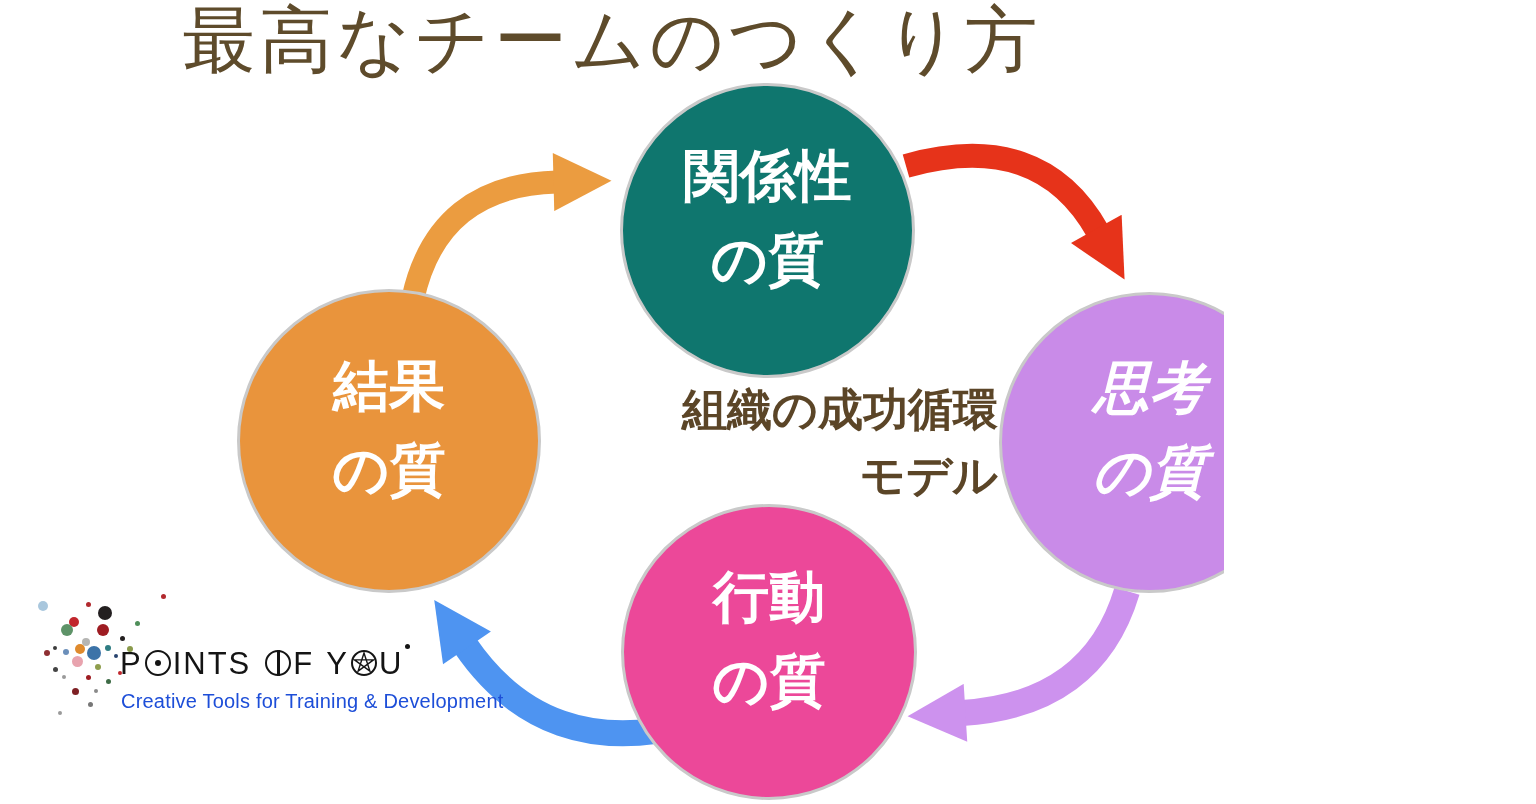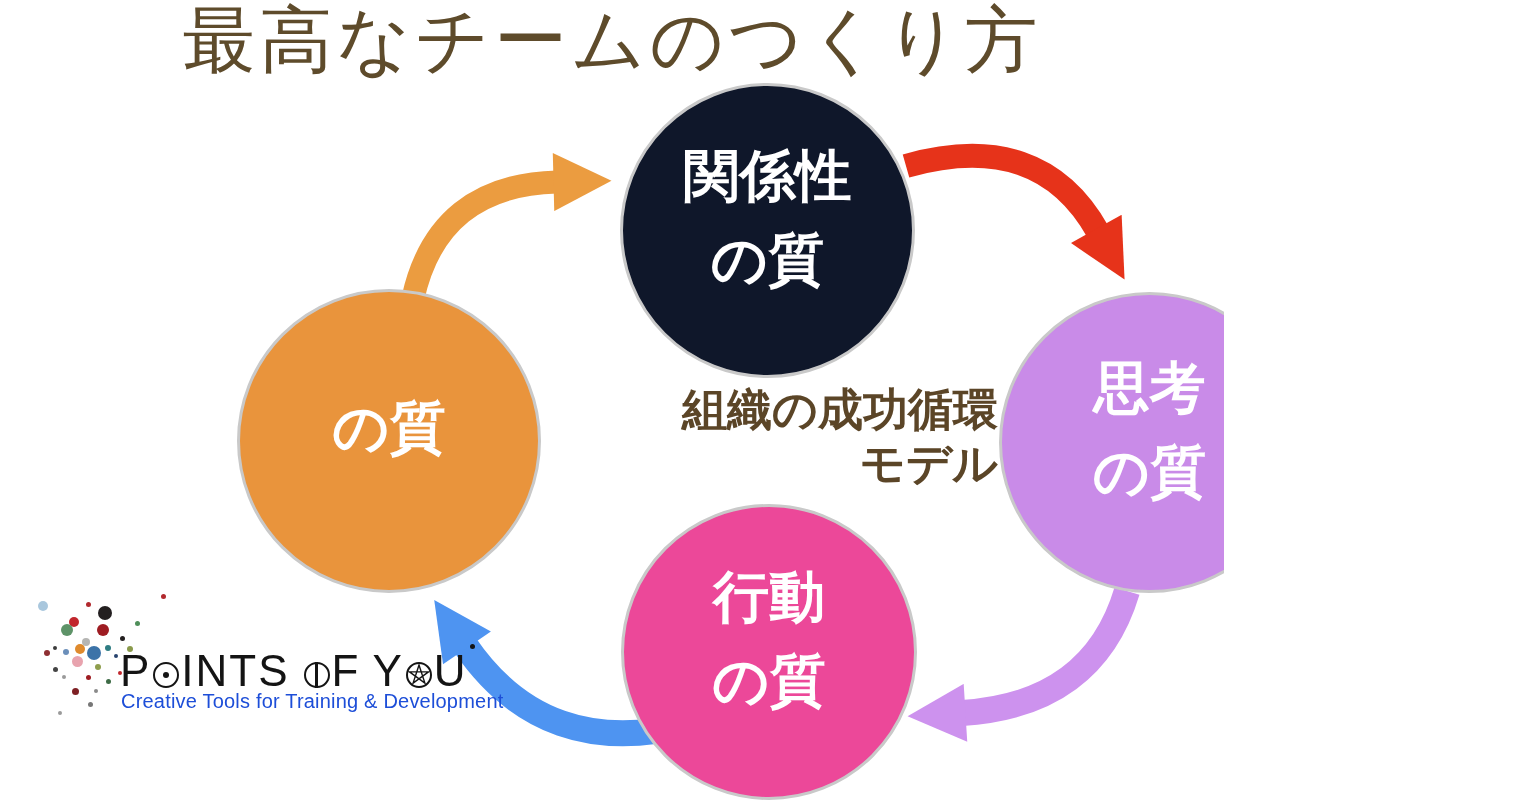--- a/index.html
+++ b/index.html
@@ -44,51 +44,51 @@
   .node-inner {
     text-align: center;
     transform: translateY(-13px);
     color: #ffffff;
     font-weight: bold;
     font-size: 56px;
     line-height: 1.5;
     white-space: nowrap;
   }
   .node-relationship { left: 620px; top: 83px;  width: 295px; height: 295px; background: #e23a23; }
-  .node-thinking     { left: 999px; top: 292px; width: 301px; height: 301px; background: #c98be8; }
+  .node-thinking     { left: 999px; top: 292px; width: 301px; height: 301px; background: #c98be8; font-style: italic; }
   .node-action       { left: 621px; top: 504px; width: 296px; height: 296px; background: #4a90e9; }
   .node-result       { left: 237px; top: 289px; width: 304px; height: 304px; background: #e9943c; }
   .center-label {
     position: absolute;
     left: 538px; top: 383px;
     width: 460px;
     text-align: right;
     color: #5b4527;
     font-weight: bold;
     font-size: 45px;
     line-height: 1.2;
     z-index: 2;
     white-space: nowrap;
   }
-  .center-label .cl2 { margin-top: 0; }
+  .center-label .cl2 { margin-top: 12px; }
   .logo {
     position: absolute;
     left: 0; top: 0;
     width: 440px; height: 804px;
     z-index: 4;
   }
   .ldot {
     position: absolute;
     border-radius: 50%;
     display: block;
   }
   .wordmark {
     position: absolute;
     left: 120px; top: 646px;
-    font-size: 44px;
+    font-size: 31px;
     font-weight: 400;
     letter-spacing: 2px;
     color: #141414;
     white-space: nowrap;
   }
   .o-glyph {
     display: inline-block;
     width: 22px; height: 22px;
     border: 2.6px solid #141414;
     border-radius: 50%;
@@ -152,21 +152,21 @@
         <marker id="ah3" viewBox="0 0 10 10" refX="0.6" refY="5" markerWidth="62" markerHeight="58" markerUnits="userSpaceOnUse" orient="auto">
           <path d="M0 0 L10 5 L0 10 Z" fill="#4e94f1"></path>
         </marker>
       </defs>
       <path d="M 413 298 Q 438 185 557 182" fill="none" stroke="#eb9c40" stroke-width="23" marker-end="url(#ah0)"></path>
       <path d="M 906 166 Q 1040 128 1098 232" fill="none" stroke="#e6331a" stroke-width="24" marker-end="url(#ah1)"></path>
       <path d="M 1127 591 Q 1093 705 962 713" fill="none" stroke="#cd92ee" stroke-width="26" marker-end="url(#ah2)"></path>
       <path d="M 690 724 Q 545 762 465 645" fill="none" stroke="#4e94f1" stroke-width="26" marker-end="url(#ah3)"></path>
     </svg>
 
-  <div class="node node-relationship" style="background-color: #0f172a;">
+  <div class="node node-relationship" style="background-color: #0f766e;">
     <div class="node-inner">
       <div>関係性</div>
       <div>の質</div>
     </div>
   </div>
 
   <div class="node node-thinking" style="background-color: rgb(201, 139, 232);">
     <div class="node-inner">
       <div>思考</div>
       <div>の質</div>
@@ -175,20 +175,21 @@
 
   <div class="node node-action" style="background-color: #ec4899;">
     <div class="node-inner">
       <div>行動</div>
       <div>の質</div>
     </div>
   </div>
 
   <div class="node node-result" style="background-color: rgb(233, 148, 60);">
     <div class="node-inner">
+      <div>結果</div>
       <div>の質</div>
     </div>
   </div>
 
   <div class="center-label">
     <div class="cl1">組織の成功循環</div>
     <div class="cl2">モデル</div>
   </div>
 
   <div class="logo">

